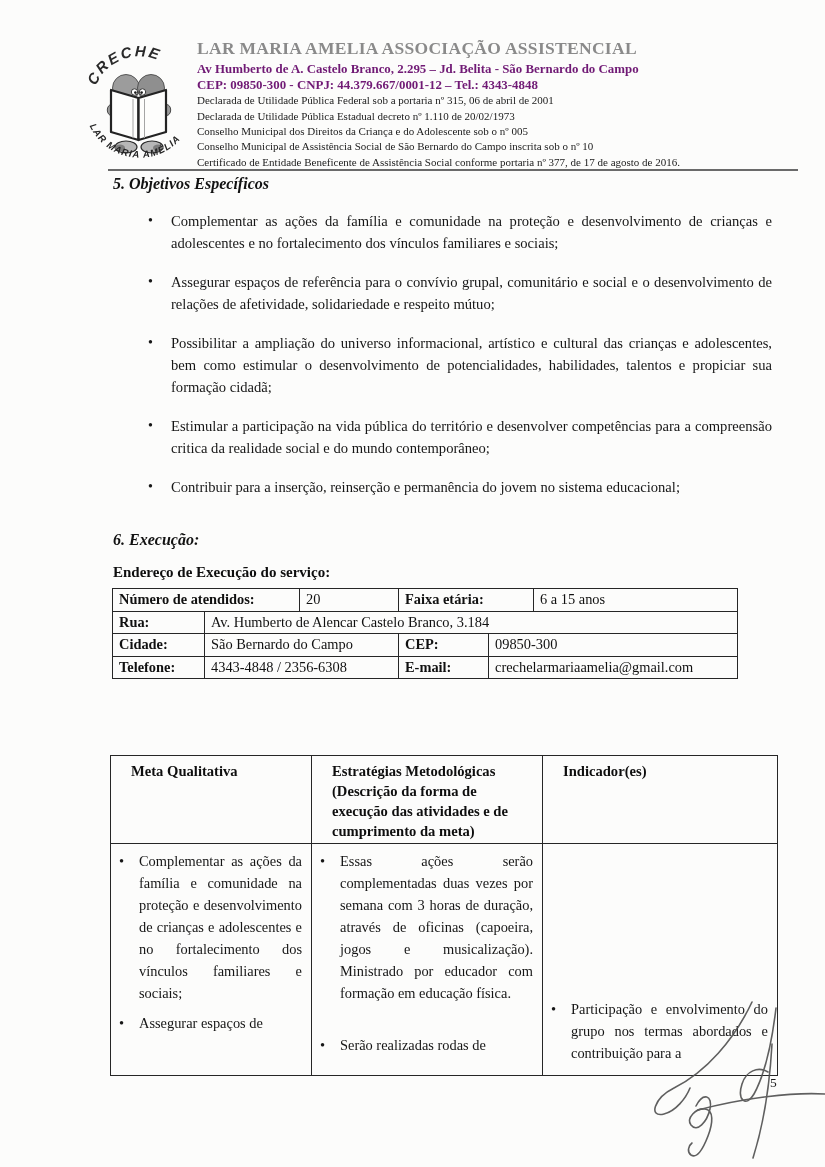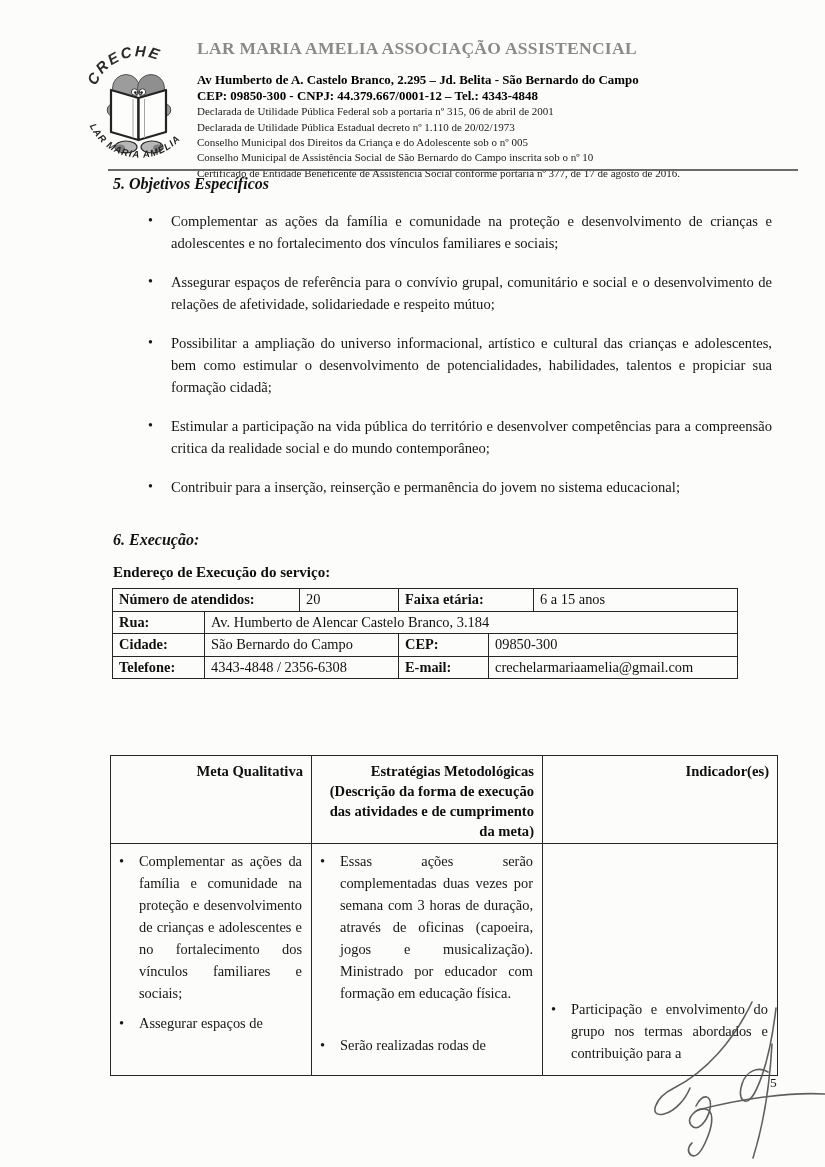--- a/index.html
+++ b/index.html
@@ -4,41 +4,41 @@
 <style>
   html,body { margin:0; padding:0; background:#d9d9d9; }
   .page {
     position:relative; width:825px; height:1167px; margin:0 auto;
     background:#fcfcfb; overflow:hidden;
     font-family:"Liberation Serif", serif; color:#161616;
   }
   
   .logo { position:absolute; left:78px; top:46px; }
   .header-text { position:absolute; left:197px; top:38px; width:612px; }
-  .org-name { font-size:17.5px; font-weight:bold; color:#8a8a8a; letter-spacing:.3px; margin-bottom:14px; }
-  .h-bold { font-weight:bold; font-size:12.9px; line-height:15.6px; color:#000000; }
+  .org-name { font-size:17.5px; font-weight:bold; color:#8a8a8a; letter-spacing:.3px; margin-bottom:3px; }
+  .h-bold { font-weight:bold; font-size:12.9px; line-height:15.6px; color:#701a75; }
   .h-reg  { font-size:11px; line-height:15.4px; color:#1b1b1b; }
   .rule { position:absolute; left:108px; top:169px; width:690px; border-top:2px solid #6a6a6a; }
   
   .sec-title { position:absolute; font-style:italic; font-weight:600; font-size:16px; color:#121212; }
   .sec5-title { left:113px; top:175px; }
   .sec6-title { left:113px; top:531px; }
   
   .obj-list { position:absolute; left:145px; top:210px; width:627px; list-style:none; margin:0; padding:0; }
   .obj-item { position:relative; padding-left:26px; text-align:justify; font-size:14.6px; line-height:22px; margin-bottom:17px; }
   .bullet-marker { position:absolute; left:3px; top:0; font-size:14px; }
   
   .endereco-heading { position:absolute; left:113px; top:564px; font-weight:bold; font-size:15px; color:#0e0e0e; }
   .addr { position:absolute; left:112px; top:588px; border-collapse:collapse; table-layout:fixed; }
   .addr td { border:1.7px solid #262626; font-size:14.4px; padding:0 6px; height:21.5px; white-space:nowrap; overflow:hidden; color:#101010; }
   .addr .lbl { font-weight:bold; }
   
   .meta { position:absolute; left:110px; top:755px; width:667px; border-collapse:collapse; table-layout:fixed; }
   .meta th, .meta td { border:1.8px solid #262626; }
-  .meta th { font-size:14.6px; font-weight:bold; text-align:right; vertical-align:top; padding:5px 8px 2px 8px; line-height:20px; height:68px; color:#0e0e0e; }
+  .meta th { font-size:14.6px; font-weight:bold; text-align:left; vertical-align:top; padding:5px 8px 2px 20px; line-height:20px; height:68px; color:#0e0e0e; }
   .meta td { vertical-align:top; padding:6px 9px 6px 8px; height:219px; }
   .tbullet { display:flex; font-size:14.4px; line-height:22px; }
   .tbullet .bm { flex:0 0 20px; text-align:left; }
   .tbullet .bt { flex:1; text-align:justify; }
   .gap-col1 { margin-top:8px; }
   .gap-col2 { margin-top:30px; }
   .push-col3 { margin-top:148px; }
   
   .signature { position:absolute; left:594px; top:968px; pointer-events:none; }
   .page-number { position:absolute; left:770px; top:1075px; font-size:13.5px; color:#1a1a1a; }

